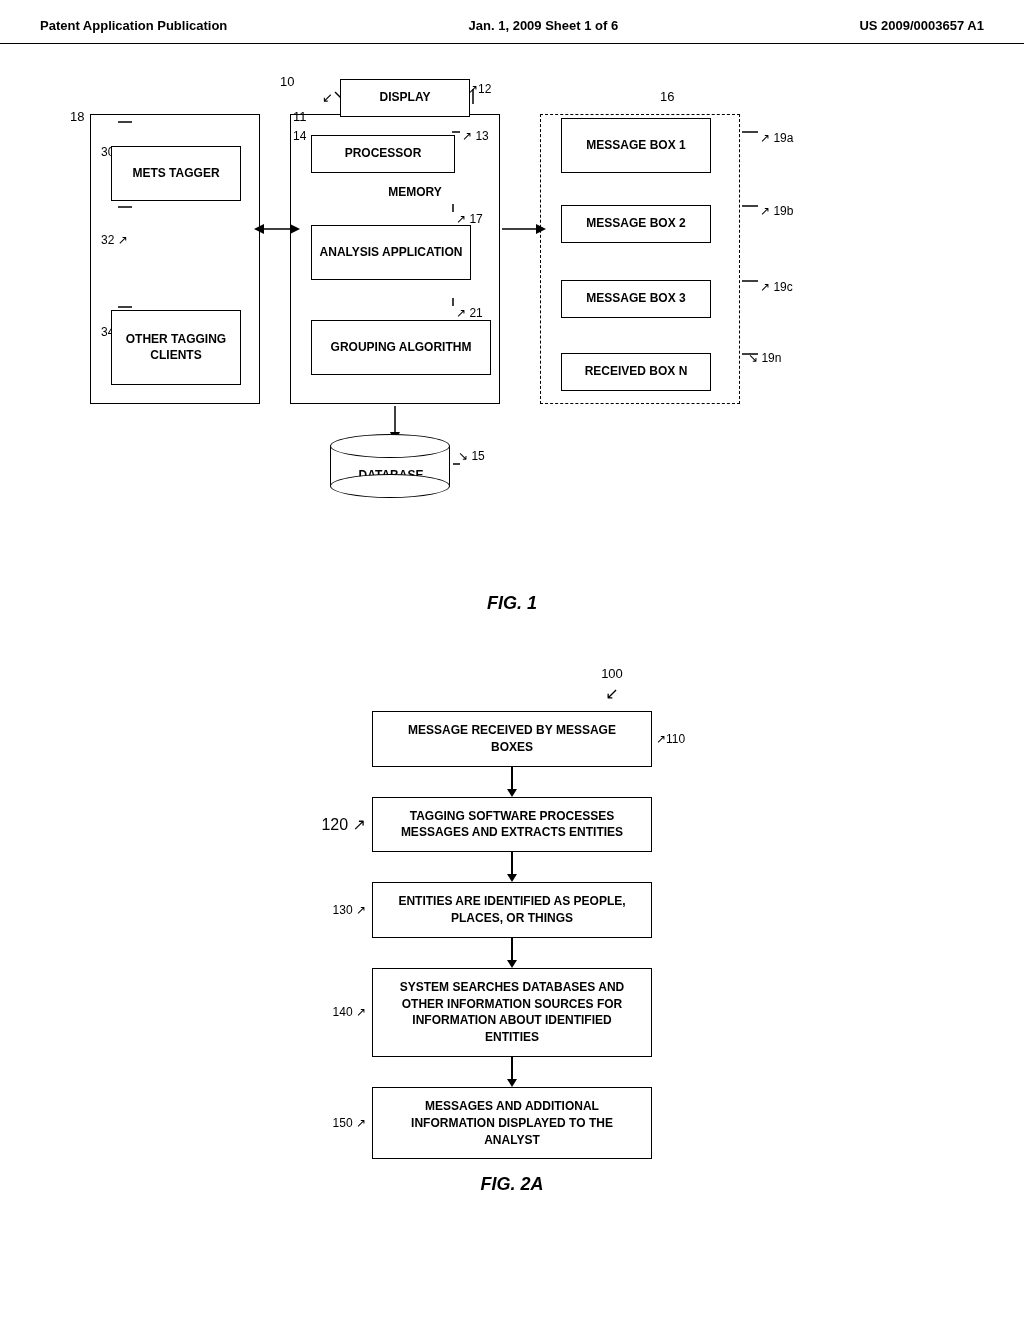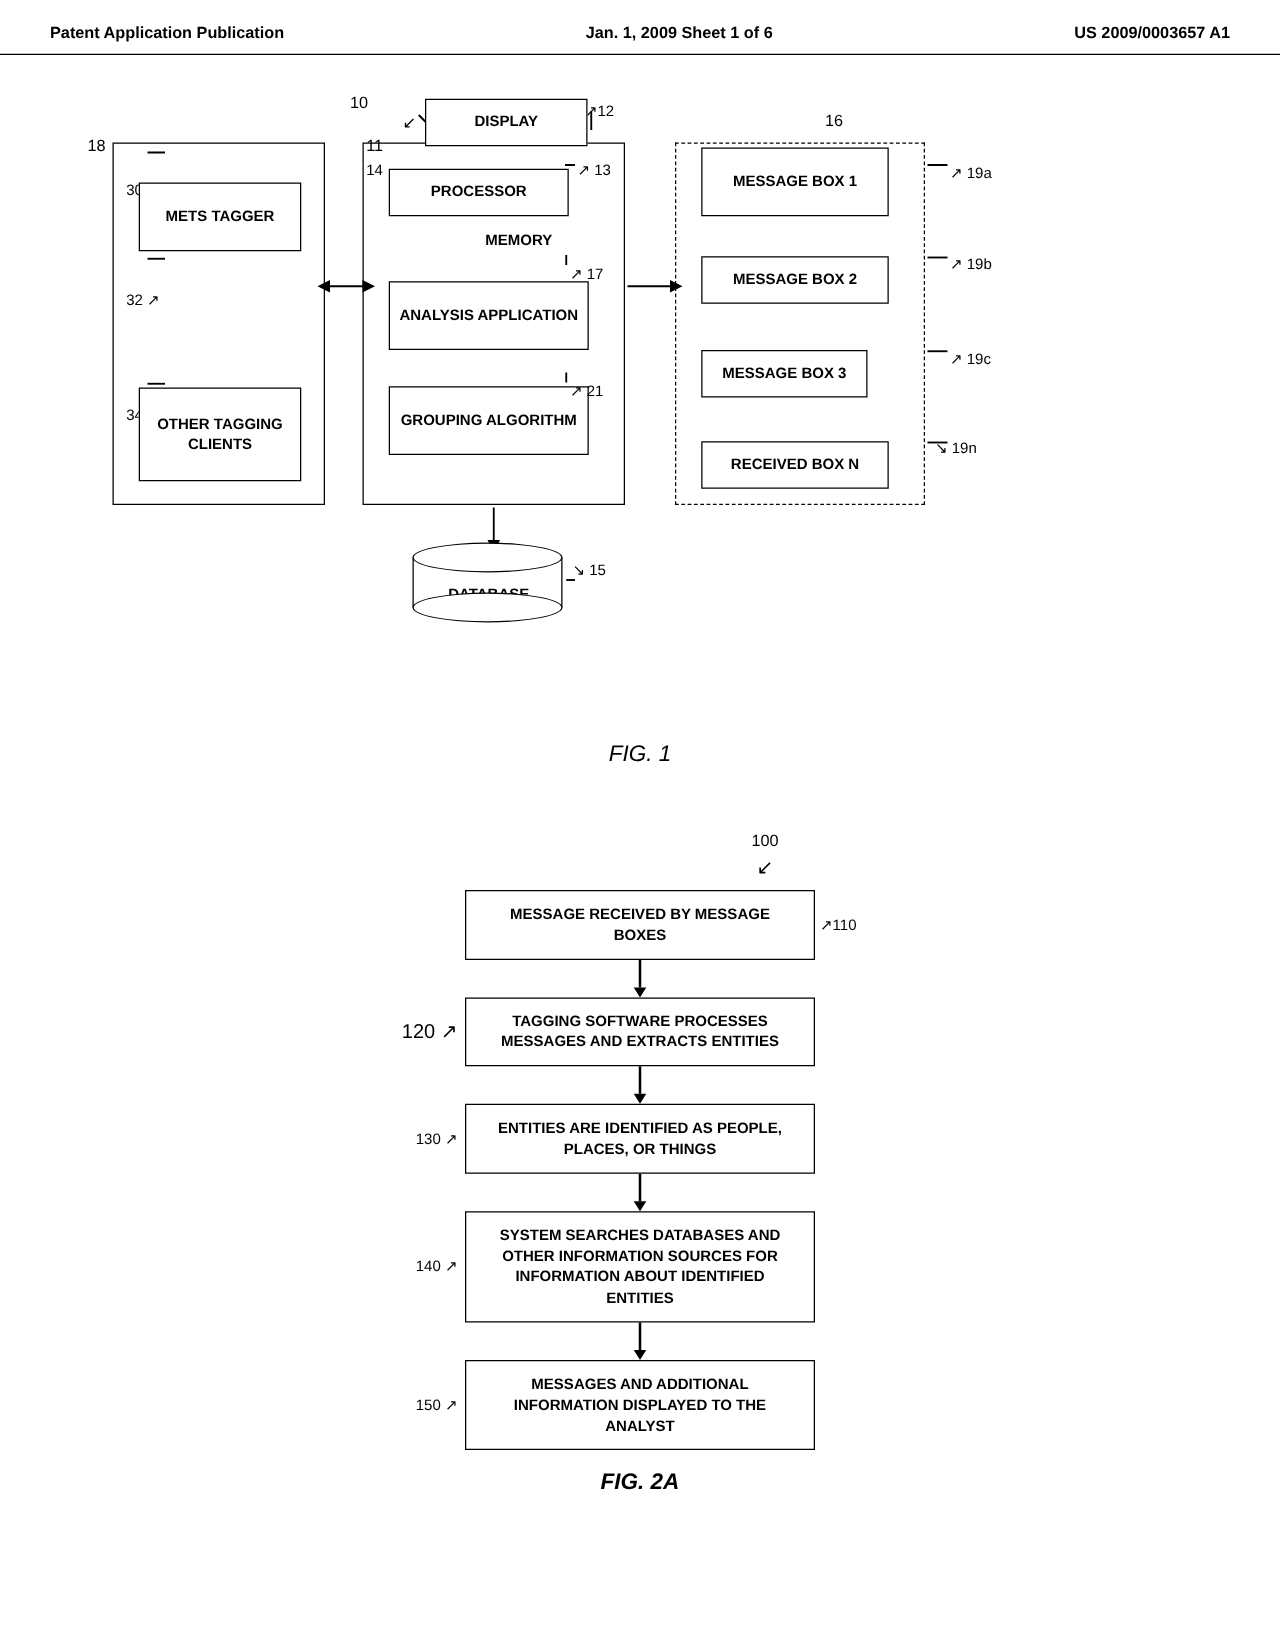--- a/index.html
+++ b/index.html
@@ -108,40 +108,40 @@
     }
 
     
     .box-analysis {
       left: 20px; top: 110px;
       width: 160px; height: 55px;
     }
 
     
     .box-grouping {
-      left: 20px; top: 194px;
-      width: 160px; height: 55px;
+      left: 20px; top: 205px;
+      width: 180px; height: 55px;
     }
 
     
     .group-16 {
       position: absolute;
       left: 480px; top: 40px;
       width: 200px; height: 290px;
       border: 1.5px dashed #000;
     }
     .label-16 {
       position: absolute;
       left: 600px; top: 15px;
       font-size: 13px;
     }
 
     .box-msg1 { left: 20px; top: 3px; width: 150px; height: 55px; }
     .box-msg2 { left: 20px; top: 90px; width: 150px; height: 38px; }
-    .box-msg3 { left: 20px; top: 165px; width: 133px; height: 38px; }
+    .box-msg3 { left: 20px; top: 165px; width: 150px; height: 38px; }
     .box-msgn { left: 20px; top: 238px; width: 150px; height: 38px; }
 
     .label-19a { position: absolute; left: 700px; top: 57px; font-size: 12px; }
     .label-19b { position: absolute; left: 700px; top: 130px; font-size: 12px; }
     .label-19c { position: absolute; left: 700px; top: 206px; font-size: 12px; }
     .label-19n { position: absolute; left: 688px; top: 277px; font-size: 12px; }
 
     
     .db-container {
       position: absolute;
@@ -188,21 +188,21 @@
     }
 
     
     .fig1-label {
       position: absolute;
       bottom: 20px;
       left: 50%;
       transform: translateX(-50%);
       font-size: 18px;
       font-style: italic;
-      font-weight: normal;
+      font-weight: bold;
     }
 
     
     .arrows-svg {
       position: absolute;
       top: 0; left: 0;
       width: 100%; height: 100%;
       pointer-events: none;
     }
 

